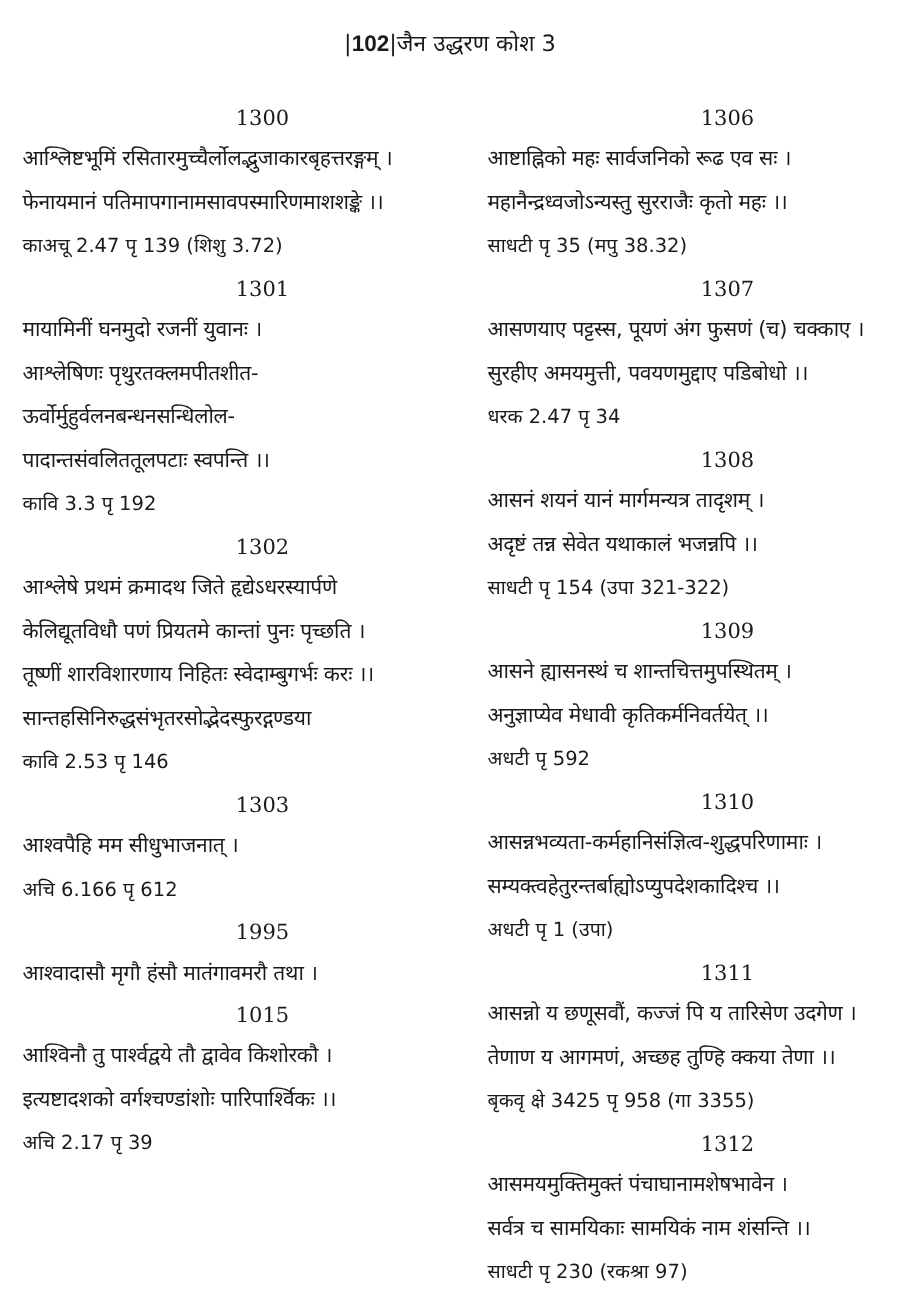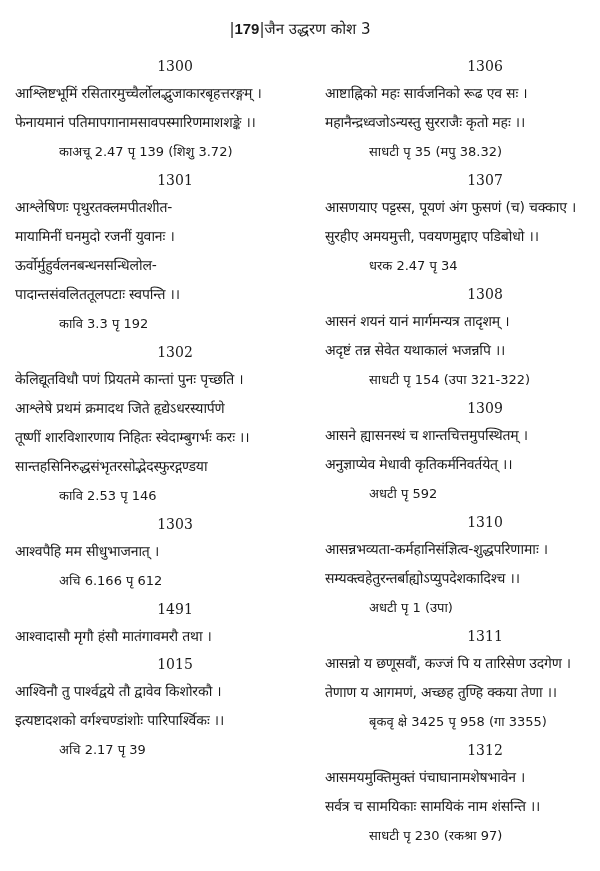--- a/index.html
+++ b/index.html
@@ -1,65 +1,65 @@
 <!DOCTYPE html>
 <html><head>
 <meta charset="utf-8">
 <style>
   html, body { margin: 0; padding: 0; background: #ffffff; }
   body { width: 600px; height: 871px; position: relative; overflow: hidden; color: #1a1a1a;
          font-family: "DejaVu Sans", sans-serif; }
   .header { position: absolute; top: 18px; left: 0; width: 600px; text-align: center;
             font-size: 15px; }
   .header b { font-family: "Liberation Sans", sans-serif; font-weight: bold; }
-  .col { position: absolute; top: 53px; width: 290px; }
+  .col { position: absolute; top: 66px; width: 290px; }
   .col.left { left: 15px; }
   .col.right { left: 325px; }
   .entry-num { text-align: center; font-family: "DejaVu Serif", serif; font-size: 14px;
                height: 26px; line-height: 26px; margin-left: 30px; }
   .line { font-size: 14px; height: 29px; line-height: 29px; white-space: nowrap; letter-spacing: -0.2px; }
-  .ref { font-size: 13px; height: 30px; line-height: 30px; white-space: nowrap; margin-left: 44px; }
+  .ref { font-size: 13px; height: 30px; line-height: 30px; white-space: nowrap; }
 </style>
 </head>
 <body>
 
 <div class="header">
-  |<b>179</b>|<span>जैन उद्धरण कोश 3</span>
+  |<b>102</b>|<span>जैन उद्धरण कोश 3</span>
 </div>
 
 <div class="col left" id="leftcol">
     <div>
       <div class="entry-num">1300</div>
       <div class="line">आश्लिष्टभूमिं रसितारमुच्चैर्लोलद्भुजाकारबृहत्तरङ्गम् ।</div>
       <div class="line">फेनायमानं पतिमापगानामसावपस्मारिणमाशशङ्के ।।</div>
       <div class="ref">काअचू 2.47 पृ 139 (शिशु 3.72)</div>
     </div>
     <div>
       <div class="entry-num">1301</div>
+      <div class="line">मायामिनीं घनमुदो रजनीं युवानः ।</div>
       <div class="line">आश्लेषिणः पृथुरतक्लमपीतशीत-</div>
-      <div class="line">मायामिनीं घनमुदो रजनीं युवानः ।</div>
       <div class="line">ऊर्वोर्मुहुर्वलनबन्धनसन्धिलोल-</div>
       <div class="line">पादान्तसंवलिततूलपटाः स्वपन्ति ।।</div>
       <div class="ref">कावि 3.3 पृ 192</div>
     </div>
     <div>
       <div class="entry-num">1302</div>
+      <div class="line">आश्लेषे प्रथमं क्रमादथ जिते हृद्येऽधरस्यार्पणे</div>
       <div class="line">केलिद्यूतविधौ पणं प्रियतमे कान्तां पुनः पृच्छति ।</div>
-      <div class="line">आश्लेषे प्रथमं क्रमादथ जिते हृद्येऽधरस्यार्पणे</div>
       <div class="line">तूष्णीं शारविशारणाय निहितः स्वेदाम्बुगर्भः करः ।।</div>
       <div class="line">सान्तहसिनिरुद्धसंभृतरसोद्भेदस्फुरद्गण्डया</div>
       <div class="ref">कावि 2.53 पृ 146</div>
     </div>
     <div>
       <div class="entry-num">1303</div>
       <div class="line">आश्वपैहि मम सीधुभाजनात् ।</div>
       <div class="ref">अचि 6.166 पृ 612</div>
     </div>
     <div>
-      <div class="entry-num">1491</div>
+      <div class="entry-num">1995</div>
       <div class="line">आश्वादासौ मृगौ हंसौ मातंगावमरौ तथा ।</div>
     </div>
     <div>
       <div class="entry-num">1015</div>
       <div class="line">आश्विनौ तु पार्श्वद्वये तौ द्वावेव किशोरकौ ।</div>
       <div class="line">इत्यष्टादशको वर्गश्चण्डांशोः पारिपार्श्विकः ।।</div>
       <div class="ref">अचि 2.17 पृ 39</div>
     </div>
   </div>
 <div class="col right" id="rightcol">

